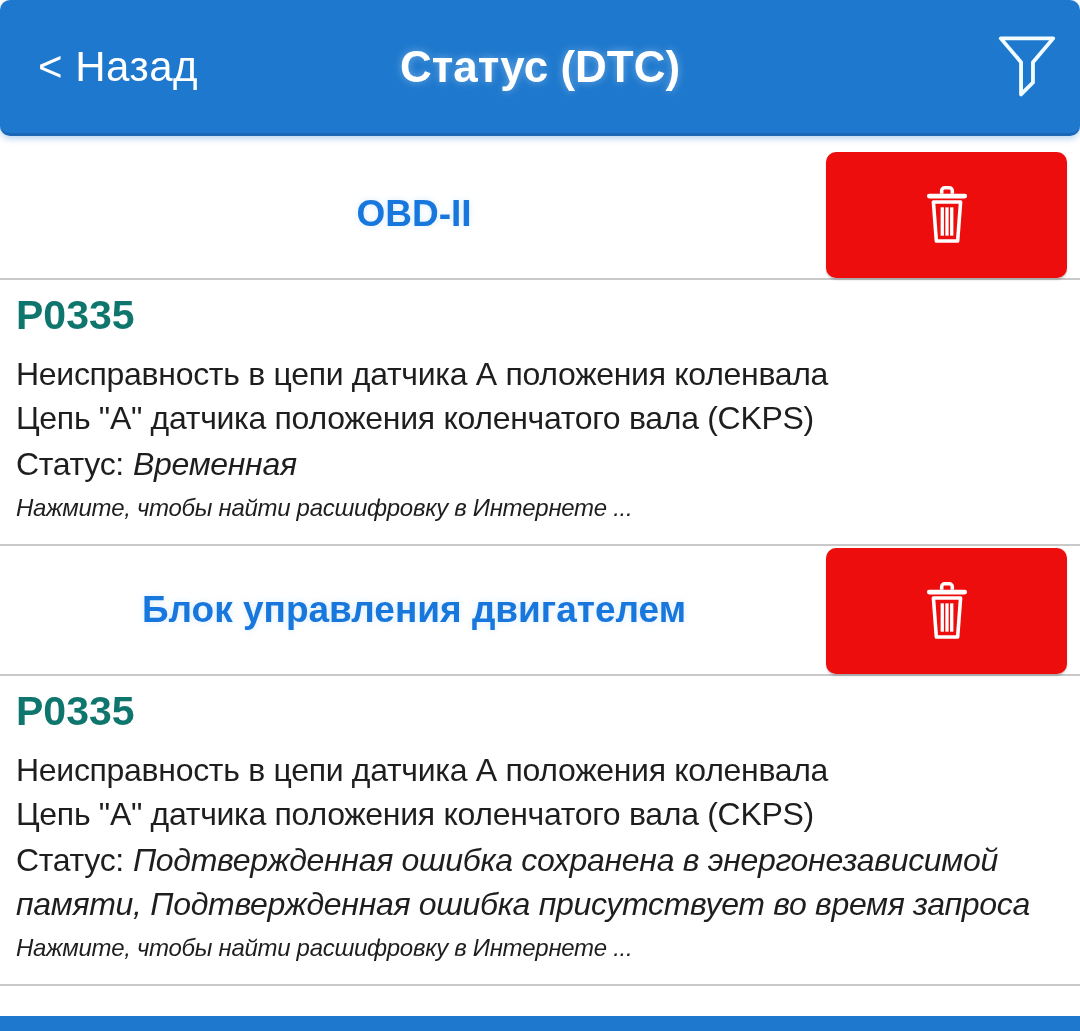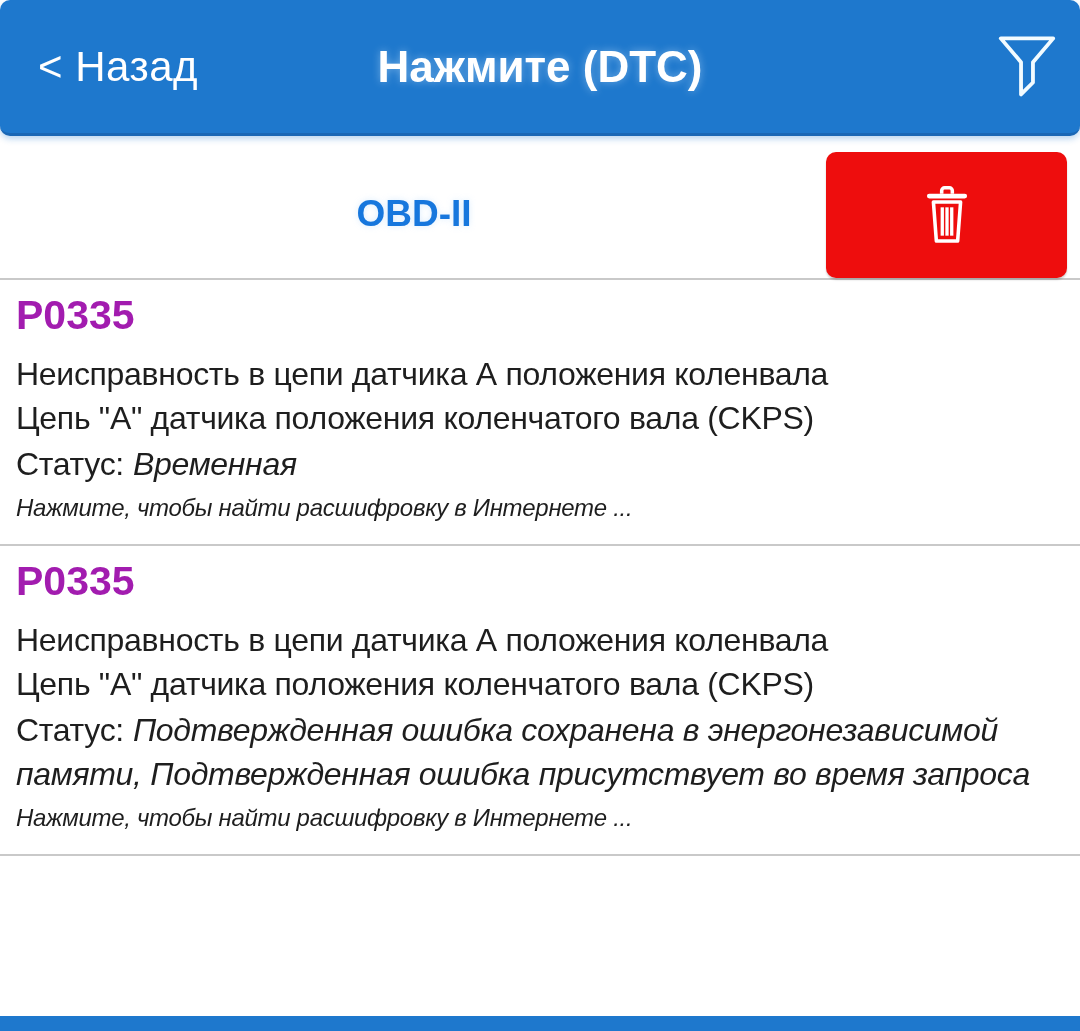--- a/index.html
+++ b/index.html
@@ -75,21 +75,21 @@
   
   .dtc-entry{
     padding:0 16px;
     border-bottom:2px solid var(--divider);
     cursor:pointer;
   }
   .dtc-code{
     margin-top:12px;
     font-size:41px;font-weight:700;
     line-height:46px;
-    color:#a21caf;
+    color:#0f766e;
   }
   .dtc-desc{
     margin-top:14px;
     font-size:32px;line-height:44px;
     letter-spacing:-0.3px;
     color:var(--text);
   }
   .dtc-status{
     margin-top:2px;
     font-size:32px;line-height:44px;
@@ -108,21 +108,21 @@
     width:100%;height:15px;
     background:var(--bottom-bar);
   }
   svg{display:block;}
 </style>
 </head>
 <body>
 
 <header class="app-header">
   <button class="back-button">&lt; Назад</button>
-  <div class="page-title">Нажмите (DTC)</div>
+  <div class="page-title">Статус (DTC)</div>
   <button class="filter-button">
     <span>
       <svg width="62" height="70" viewBox="0 0 52 58" fill="none">
         <path d="M4 5 H48 L31 25 V42 L21 52 V25 Z" stroke="#f2fbff" stroke-width="3.2" stroke-linejoin="round" stroke-linecap="round"></path>
       </svg>
     </span>
   </button>
 </header>
 
 <main>
@@ -151,20 +151,35 @@
         <div>Цепь "А" датчика положения коленчатого вала (CKPS)</div>
       </div>
       <div class="dtc-status">
         <span>Статус:</span><span class="status-value">Временная</span>
       </div>
       <div class="dtc-hint">Нажмите, чтобы найти расшифровку в Интернете ...</div>
     </div>
   </section>
 
   <section>
+    <div class="group-row">
+      <div class="section-title">Блок управления двигателем</div>
+      <button class="delete-btn">
+        <span>
+          <svg width="52" height="62" viewBox="0 0 44 52" fill="none">
+            <path d="M17.5 8 V5.5 A2.5 2.5 0 0 1 20 3 H24 A2.5 2.5 0 0 1 26.5 5.5 V8" stroke="#ffffff" stroke-width="3"></path>
+            <line x1="7" y1="10" x2="37" y2="10" stroke="#ffffff" stroke-width="4" stroke-linecap="round"></line>
+            <path d="M10.5 15 L13 48 H31 L33.5 15 Z" stroke="#ffffff" stroke-width="3" stroke-linejoin="round"></path>
+            <line x1="18" y1="19.5" x2="18" y2="43.5" stroke="#ffffff" stroke-width="2.8"></line>
+            <line x1="22" y1="19.5" x2="22" y2="43.5" stroke="#ffffff" stroke-width="2.8"></line>
+            <line x1="26" y1="19.5" x2="26" y2="43.5" stroke="#ffffff" stroke-width="2.8"></line>
+          </svg>
+        </span>
+      </button>
+    </div>
 
     <div class="dtc-entry">
       <div class="dtc-code">P0335</div>
       <div class="dtc-desc">
         <div>Неисправность в цепи датчика А положения коленвала</div>
         <div>Цепь "А" датчика положения коленчатого вала (CKPS)</div>
       </div>
       <div class="dtc-status">
         <span>Статус:</span><span class="status-value">Подтвержденная ошибка сохранена в энергонезависимой памяти, Подтвержденная ошибка присутствует во время запроса</span>
       </div>

